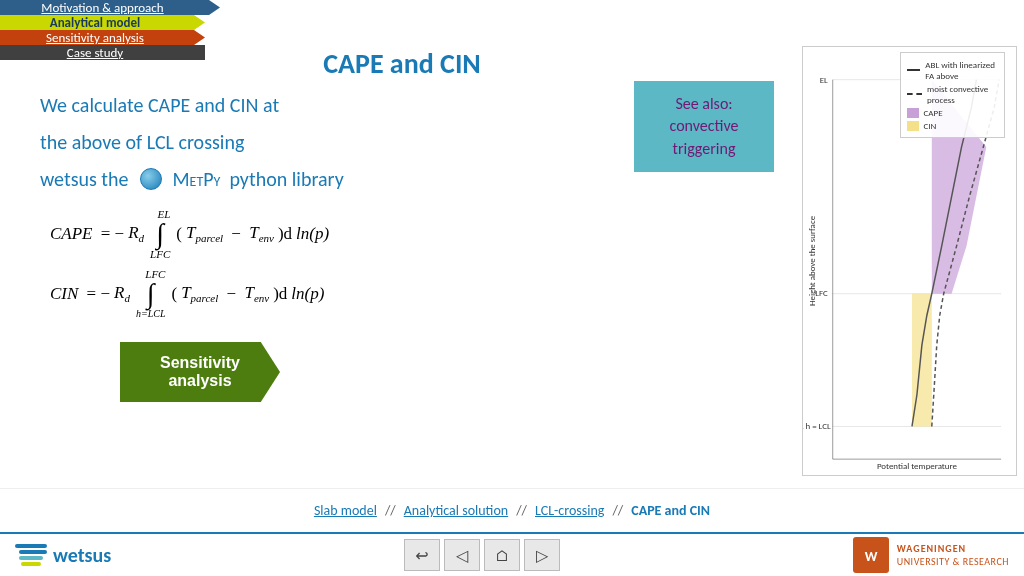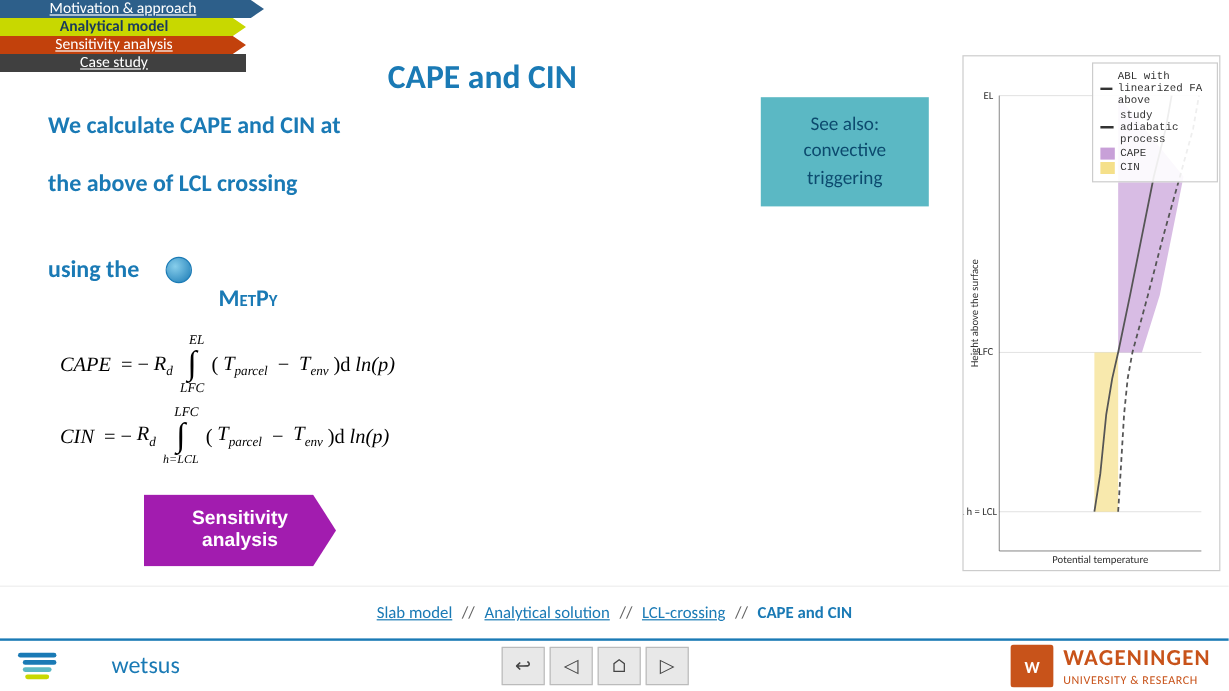--- a/index.html
+++ b/index.html
@@ -89,63 +89,63 @@
       text-align: center;
       font-size: 28px;
       font-weight: bold;
       color: #1a7ab5;
       margin-bottom: 10px;
     }
 
     .description-text {
       font-size: 20px;
       color: #1a7ab5;
-      font-weight: 700;
+      font-weight: 400;
       line-height: 1.4;
       margin-bottom: 15px;
       display: flex;
       flex-wrap: wrap;
       align-items: center;
-      gap: 20px;
+      gap: 9px;
     }
 
     .globe-icon {
       display: inline-block;
       width: 22px;
       height: 22px;
       border-radius: 50%;
       background: radial-gradient(circle at 35% 35%, #87ceeb, #1a7ab5);
       border: 1px solid #1a7ab5;
       vertical-align: middle;
       position: relative;
       margin: 0 2px;
     }
 
     
     .sensitivity-btn {
-      background: #a21caf;
+      background: #4d7c0f;
       color: #fff;
       border: none;
       padding: 12px 20px;
       font-size: 16px;
       font-weight: bold;
       cursor: pointer;
       margin-left: 80px;
       margin-top: 15px;
       clip-path: polygon(0 0, 88% 0, 100% 50%, 88% 100%, 0 100%);
       width: 160px;
     }
 
     
     .see-also-box {
       position: absolute;
       top: 45px;
       right: 20px;
       background: #5bb8c4;
-      color: #0c4a6e;
+      color: #701a75;
       padding: 12px 15px;
       font-size: 16px;
       font-weight: 500;
       width: 140px;
       text-align: center;
       line-height: 1.4;
     }
 
     
     .right-panel {
@@ -161,28 +161,27 @@
       height: 430px;
       background: #fff;
       border: 1px solid #ccc;
       position: relative;
       margin-top: 5px;
     }
 
     .chart-legend {
       position: absolute;
       top: 5px;
-      right: 1px;
+      right: 11px;
       background: rgba(255,255,255,0.9);
       border: 1px solid #ccc;
       padding: 4px 6px;
       font-size: 9px;
       color: #333;
       width: 105px;
-      font-family: Liberation Mono, monospace;
     }
 
     .legend-item {
       display: flex;
       align-items: center;
       margin: 2px 0;
       font-size: 9px;
     }
     .legend-line {
       width: 20px;
@@ -274,43 +273,42 @@
       gap: 2px;
     }
 
     .wave-line {
       height: 4px;
       border-radius: 2px;
     }
 
     .wetsus-text {
       font-size: 20px;
-      font-weight: normal;
+      font-weight: bold;
       color: #1a7ab5;
-      margin-left: 40px;
     }
 
     .wageningen-logo {
       display: flex;
       align-items: center;
       gap: 8px;
     }
 
     .wur-icon {
       width: 36px;
       height: 36px;
     }
 
     .wageningen-text {
       display: flex;
       flex-direction: column;
     }
 
     .wageningen-name {
-      font-size: 19px;
+      font-size: 10px;
       font-weight: bold;
       color: #c8531a;
       letter-spacing: 1px;
     }
 
     .wageningen-sub {
       font-size: 10px;
       color: #c8531a;
       letter-spacing: 0.5px;
     }
@@ -379,23 +377,24 @@
 
 <div class="main-content">
 
   <div class="left-panel">
     <h1 class="page-title">CAPE and CIN</h1>
 
     <div class="description-text">
       <span>We calculate CAPE and CIN at</span>
         <br style="width:100%">
       <span style="width:100%;display:block">the above of LCL crossing</span>
-      <span>using the</span>
+      <span>wetsus the</span>
       <span class="globe-icon"></span>
-      <span style="font-variant: small-caps; margin-top: 48px;">MetPy</span>
+      <span style="font-variant: small-caps;">MetPy</span>
+      <span>python library</span>
     </div>
 
     
     <div class="math-container">
       <div class="math-formula">
         <span class="italic">CAPE</span>
         <span>&nbsp;=&nbsp;−</span>
         <span class="italic">R<sub class="sub">d</sub></span>
         <div class="integral-block">
           <span class="int-super"><i>EL</i></span>
@@ -445,21 +444,21 @@
   <div class="right-panel">
     <div class="chart-container">
       
       <div class="chart-legend">
         <div class="legend-item">
           <div class="legend-line" style="background:#333;"></div>
           <span style="font-size:9px;">ABL with linearized FA above</span>
         </div>
         <div class="legend-item">
           <div class="legend-dash"></div>
-          <span style="font-size:9px;">study adiabatic process</span>
+          <span style="font-size:9px;">moist convective process</span>
         </div>
         <div class="legend-item">
           <div class="legend-rect" style="background:#c8a0d8;"></div>
           <span style="font-size:9px;">CAPE</span>
         </div>
         <div class="legend-item">
           <div class="legend-rect" style="background:#f5e08a;"></div>
           <span style="font-size:9px;">CIN</span>
         </div>
       </div>

